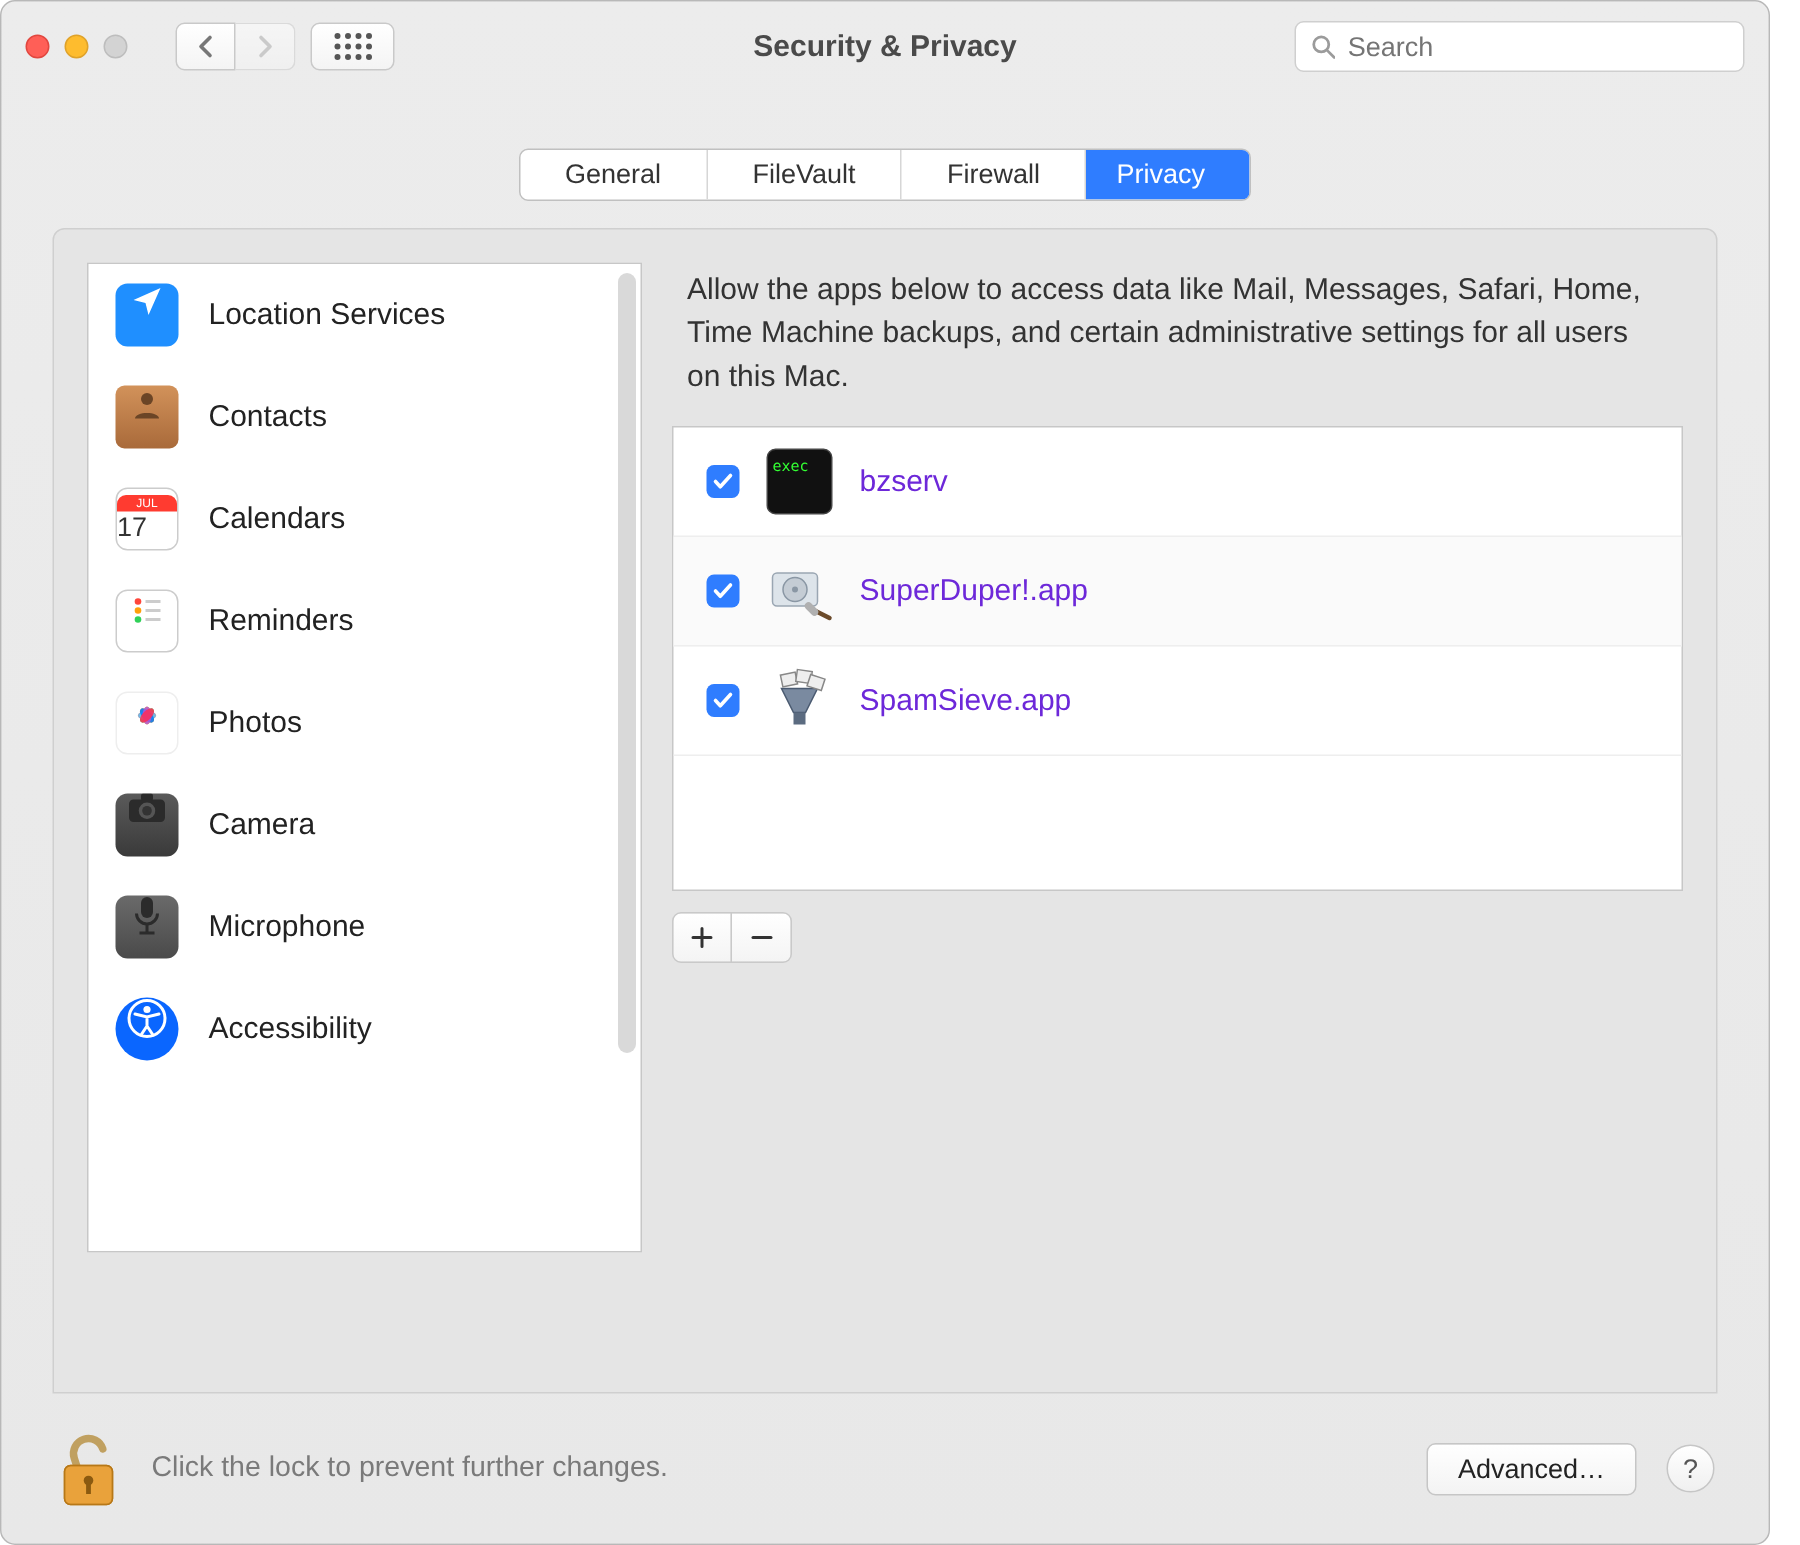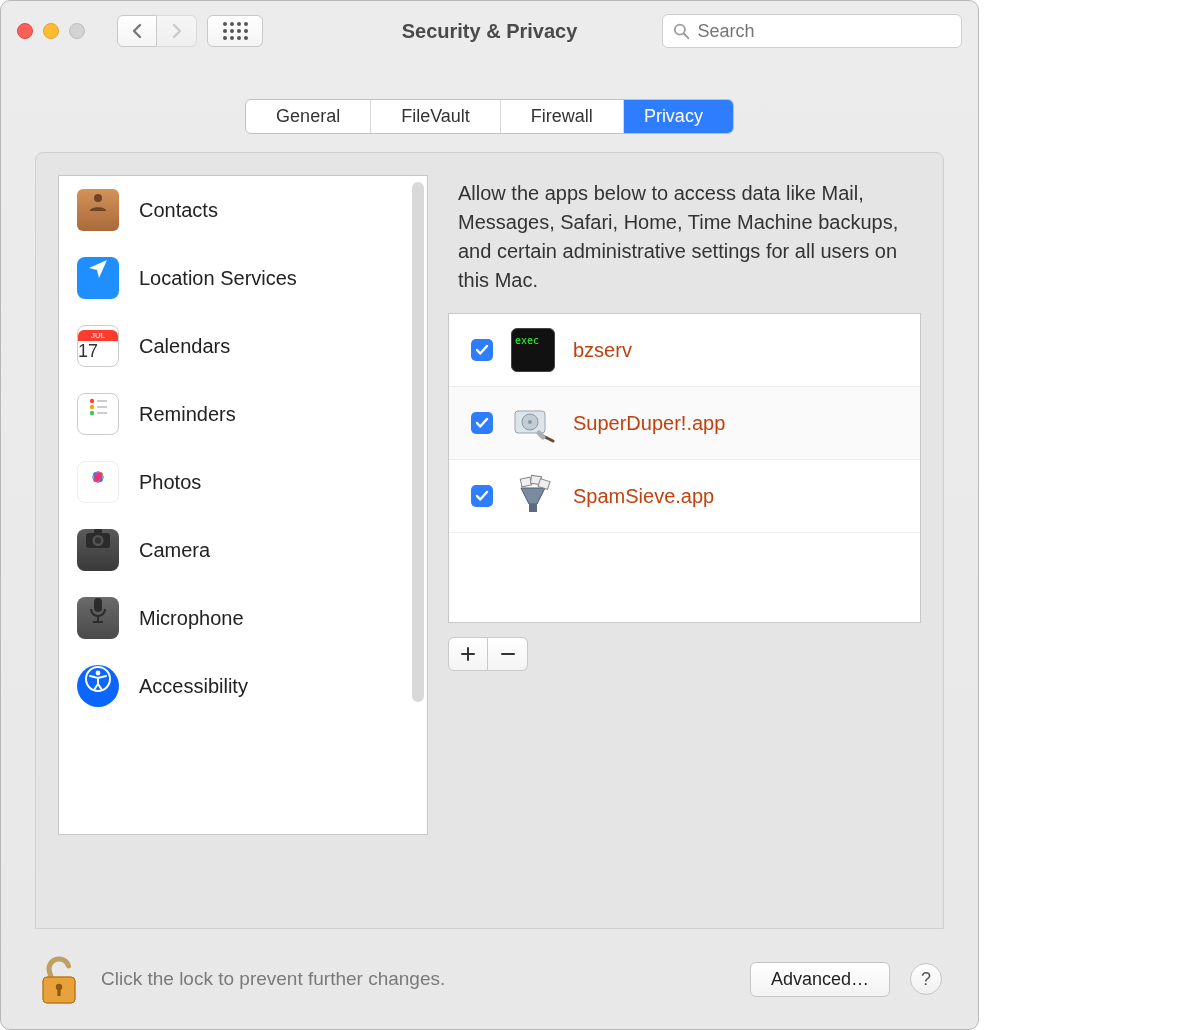--- a/index.html
+++ b/index.html
@@ -4,21 +4,21 @@
 <style>
 * { box-sizing: border-box; margin: 0; padding: 0; }
 body {
   font-family: -apple-system, "Helvetica Neue", Helvetica, Arial, sans-serif;
   background: #fff;
   width: 1200px;
   height: 1030px;
   overflow: hidden;
 }
 .window {
-  width: 979px; height: 1030px;
+  width: 1180px; height: 1030px;
   background: linear-gradient(#ececec, #e8e8e8);
   border: 1px solid #b8b8b8;
   border-radius: 10px;
   position: relative;
   display: flex;
   flex-direction: column;
 }
 .titlebar {
   height: 60px;
   display: flex;
@@ -109,21 +109,21 @@
   display: flex; align-items: center; gap: 18px;
   padding: 14px 22px; border-bottom: 1px solid #eee;
 }
 .app-row:nth-child(even){ background:#fafafa; }
 .chk {
   width: 22px; height: 22px; border-radius: 5px;
   background: #2f7dff; display:flex; align-items:center; justify-content:center;
   color:#fff; font-size:16px; cursor:pointer;
 }
 .app-icon { width: 44px; height: 44px; border-radius: 6px; display:flex; align-items:center; justify-content:center; font-size:26px; }
-.app-name { font-size: 20px; color: #c2410c; }
+.app-name { font-size: 20px; color: #6d28d9; }
 .addremove { display:inline-flex; margin-top: 14px; }
 .addremove .tbtn { width: 40px; height: 34px; font-size: 22px; }
 .addremove .tbtn:first-child { border-top-right-radius:0; border-bottom-right-radius:0; }
 .addremove .tbtn:last-child  { border-top-left-radius:0; border-bottom-left-radius:0; border-left:none; }
 
 .footer {
   height: 100px;
   display: flex; align-items: center; padding: 0 36px; gap: 20px;
 }
 .lock-text { font-size: 19px; color: #7a7a7a; }
@@ -196,35 +196,35 @@
         <div class="tab">FileVault</div>
         <div class="tab">Firewall</div>
         <div class="tab active">Privacy</div>
       </div>
   </div>
 
   <div class="panel">
     <div class="sidebar">
       <div class="sb-scroll" id="sb">
           <div class="sb-item">
+            <div class="sb-icon" style="background:#1f8fff">
+              <svg width="24" height="24" viewBox="0 0 24 24">
+                <path d="M3 11 L21 3 L13 21 L11 13 Z" fill="#fff"></path>
+              </svg>
+            </div>
+            <span>Location Services</span>
+          </div>
+          <div class="sb-item">
             <div class="sb-icon" style="background:linear-gradient(#d2925a,#a96a3a);border-radius:6px">
               <svg width="24" height="24" viewBox="0 0 24 24">
                 <circle cx="12" cy="9" r="4" fill="#6b4526"></circle>
                 <path d="M4 22c0-5 16-5 16 0" fill="#6b4526"></path>
               </svg>
             </div>
             <span>Contacts</span>
-          </div>
-          <div class="sb-item">
-            <div class="sb-icon" style="background:#1f8fff">
-              <svg width="24" height="24" viewBox="0 0 24 24">
-                <path d="M3 11 L21 3 L13 21 L11 13 Z" fill="#fff"></path>
-              </svg>
-            </div>
-            <span>Location Services</span>
           </div>
           <div class="sb-item">
             <div class="sb-icon" style="background:#fff;border:1px solid #ccc;border-radius:8px;flex-direction:column">
               <div style="background:#ff3b30;color:#fff;font-size:8px;width:100%;text-align:center;border-radius:6px 6px 0 0;padding:1px 0">JUL</div>
               <div style="font-size:18px;font-weight:400;color:#333">17</div>
             </div>
             <span>Calendars</span>
           </div>
           <div class="sb-item">
             <div class="sb-icon" style="background:#fff;border:1px solid #ccc;border-radius:8px">

